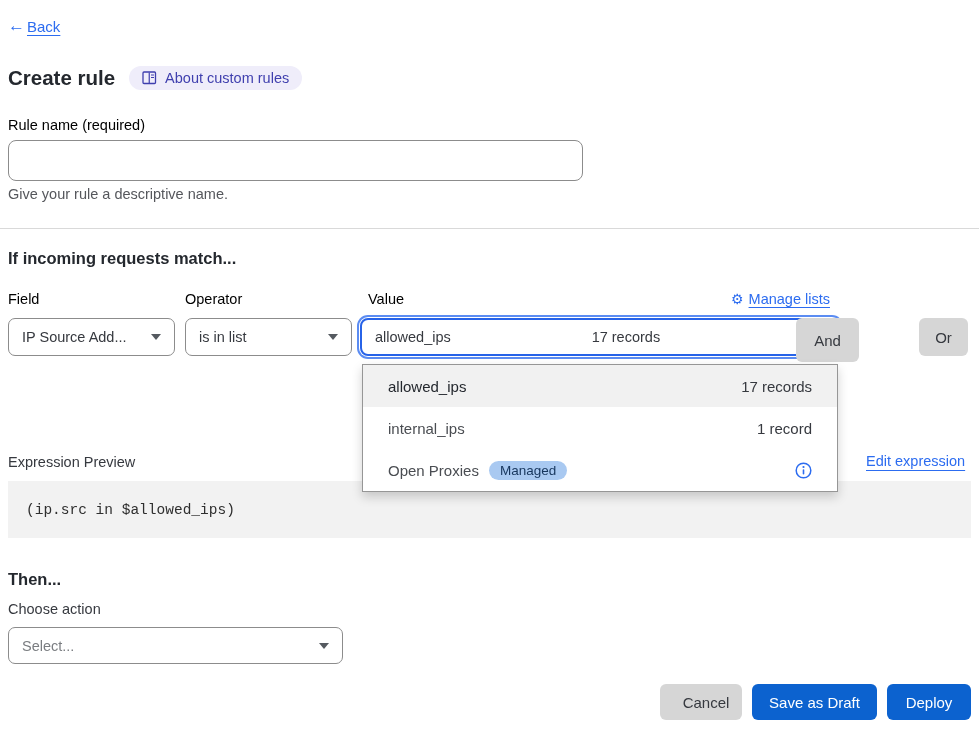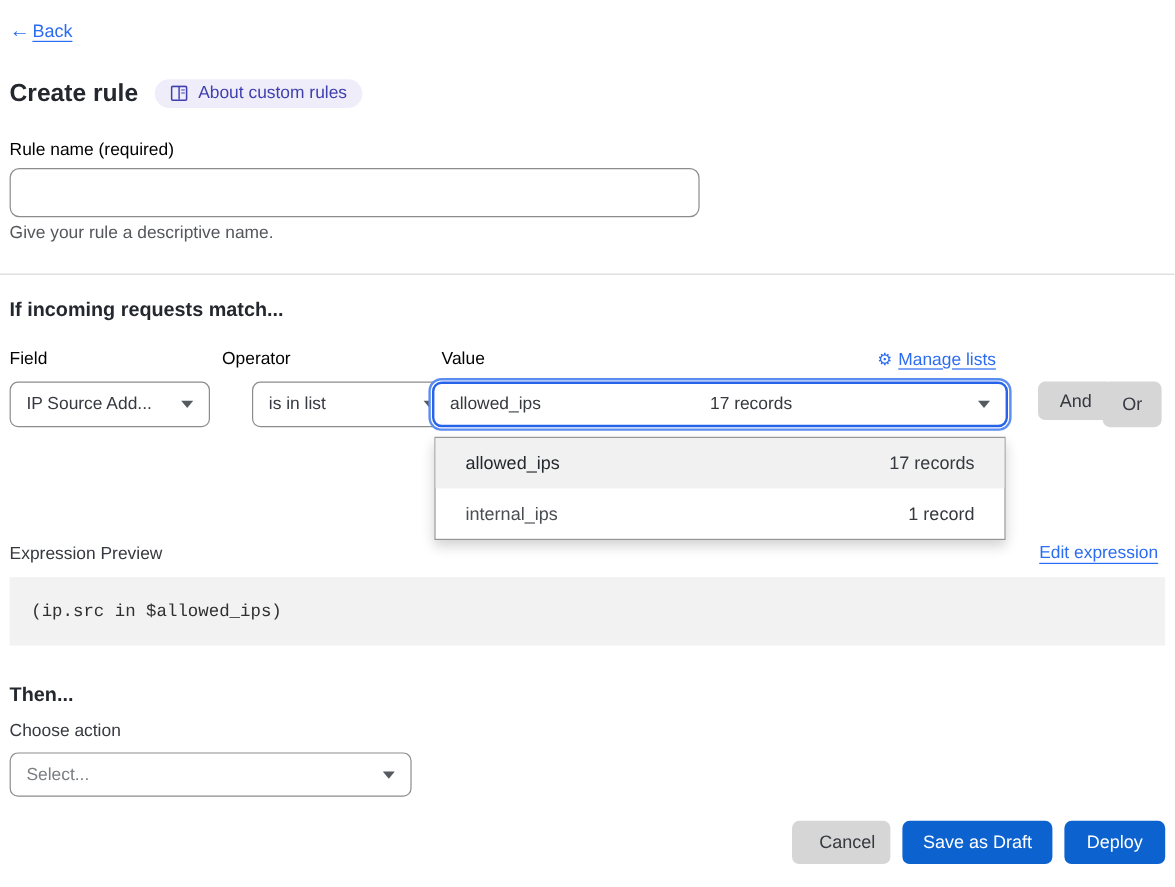--- a/index.html
+++ b/index.html
@@ -67,35 +67,35 @@
     display: flex; align-items: center; padding: 0 13px;
     color: #36393f; cursor: pointer;
   }
   .select-box .chev { margin-left: auto; }
   .chev {
     width: 0; height: 0;
     border-left: 5.5px solid transparent; border-right: 5.5px solid transparent;
     border-top: 6px solid #555a60;
   }
   .field-select  { left: 8px;   width: 167px; }
-  .op-select     { left: 185px; width: 167px; margin-left: 25px; }
+  .op-select     { left: 185px; width: 167px; }
   .value-select  {
     left: 360px; width: 480px;
     border: 2px solid #2763e8;
     box-shadow: 0 0 0 1px #ffffff, 0 0 0 3px #5b8cf2;
     border-radius: 8px;
   }
   .value-select .records { margin-left: auto; padding-right: 14px; color: #36393f; }
 
   .btn {
     border: none; border-radius: 6px; font: inherit; cursor: pointer;
     display: inline-flex; align-items: center; justify-content: center;
   }
   .btn-gray { background: #d6d6d6; color: #36393f; }
-  .and-btn { position: absolute; top: 318px; left: 865px; width: 63px; height: 32px; font-size: 15px; text-align: center; }
+  .and-btn { position: absolute; top: 318px; left: 796px; width: 63px; height: 44px; font-size: 15px; text-align: center; }
   .or-btn  { position: absolute; top: 318px; left: 919px; width: 49px; height: 38px; font-size: 15px; }
 
   
   .dropdown-panel {
     position: absolute; left: 362px; top: 364px; width: 476px;
     background: #fff; border: 1px solid #969696;
     box-shadow: 0 5px 10px rgba(0,0,0,0.18);
     z-index: 5;
   }
   .dd-row {
@@ -203,20 +203,31 @@
 
   <div class="dropdown-panel">
     <div class="dd-row highlight">
       <span>allowed_ips</span>
       <span class="dd-count">17 records</span>
     </div>
     <div class="dd-row">
       <span>internal_ips</span>
       <span class="dd-count">1 record</span>
     </div>
+    <div class="dd-row">
+      <span>Open Proxies</span>
+      <span class="managed-pill">Managed</span>
+      <span class="dd-info">
+        <svg width="17" height="17" viewBox="0 0 17 17">
+          <circle cx="8.5" cy="8.5" r="7.3" fill="none" stroke="#2c6cf0" stroke-width="1.5"></circle>
+          <circle cx="8.5" cy="5" r="1.1" fill="#2c6cf0"></circle>
+          <rect x="7.7" y="7.2" width="1.6" height="5.3" rx="0.8" fill="#2c6cf0"></rect>
+        </svg>
+      </span>
+    </div>
   </div>
 
   <div class="expr-label">Expression Preview</div>
   <a class="edit-expression">Edit expression</a>
   <div class="expr-block">
     <code class="expr-code">(ip.src in $allowed_ips)</code>
   </div>
 
   <h2 class="then-heading">Then...</h2>
   <div class="action-label">Choose action</div>

